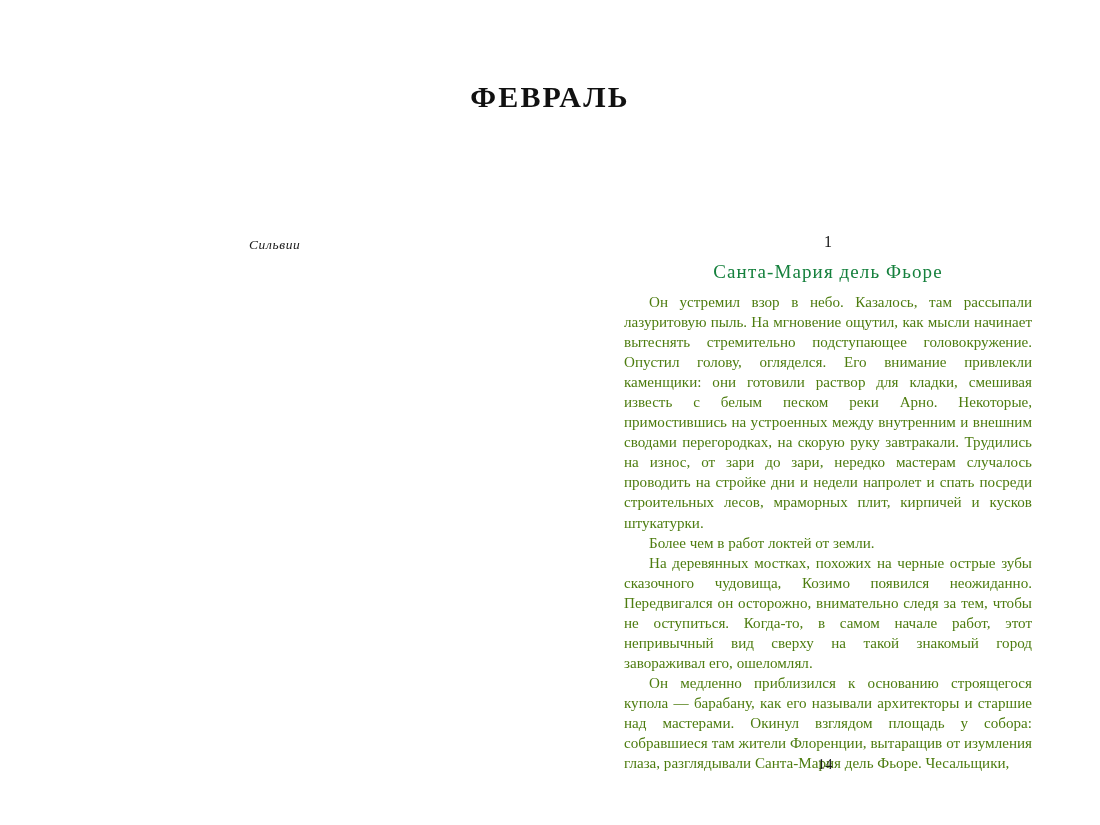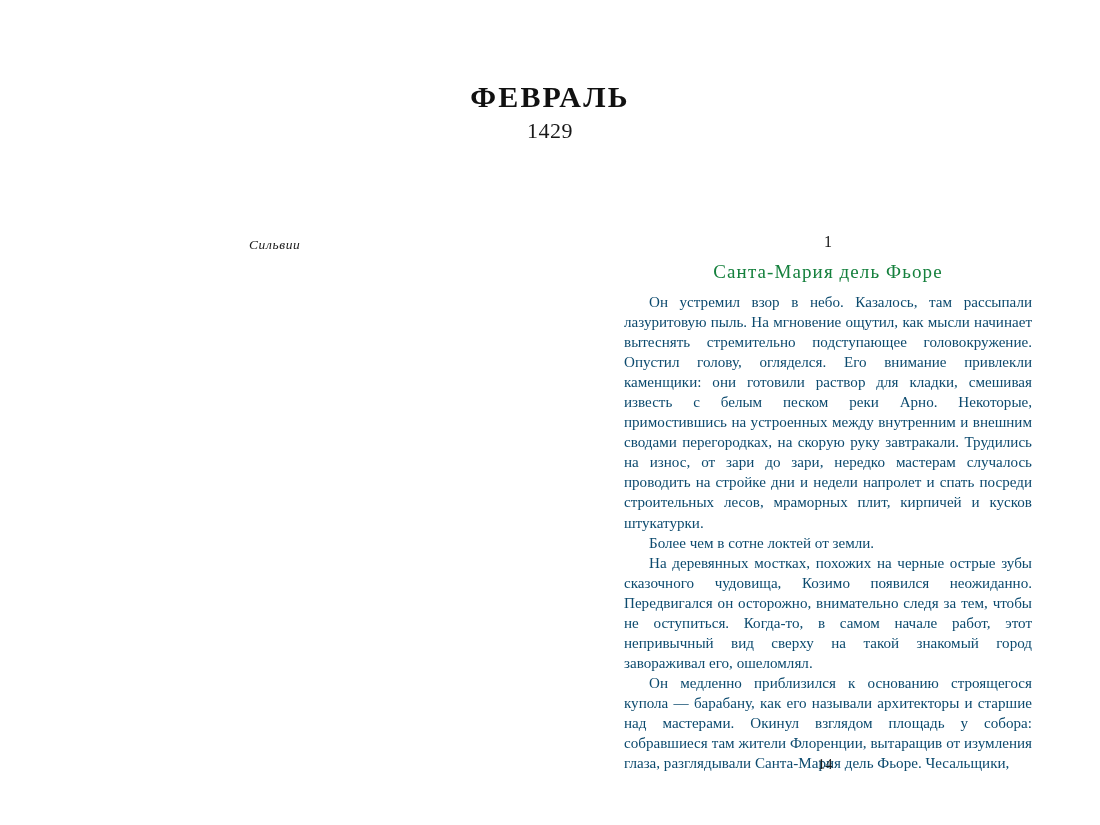--- a/index.html
+++ b/index.html
@@ -96,21 +96,21 @@
   .body-text {
     position: absolute;
     left: 74px;
     width: 408px;
     top: 292px;
     font-size: 15.1px;
     line-height: 20.05px;
     text-align: justify;
     text-justify: inter-word;
     hyphens: manual;
-    color: #0c4a6e;
+    color: #4d7c0f;
   }
   .body-text p {
     margin: 0;
     text-indent: 25px;
   }
 
   
   .folio {
     position: absolute;
     left: 0;
@@ -130,30 +130,29 @@
   <div class="page page-left">
     <div class="dedication">Сильвии</div>
   </div>
 
   <div class="page page-right"></div>
 
 </div>
 
 <div class="part-header">
   <h1 class="part-title">ФЕВРАЛЬ</h1>
-  <div class="part-year">1429</div>
 </div>
 
 <div class="chapter" style="left: 624px;">
   <div class="chapter-number">1</div>
   <div class="chapter-title">Санта-Мария дель Фьоре</div>
 </div>
 
 <div class="body-text" style="left: 624px;">
   <p>Он устремил взор в небо. Казалось, там рассыпали лазуритовую пыль. На мгновение ощутил, как мысли начинает вытеснять стремительно подступающее головокружение. Опустил голову, огляделся. Его внимание привлекли каменщики: они готовили раствор для кладки, смешивая известь с белым песком реки Арно. Некоторые, примостившись на устроенных между внутренним и внешним сводами перегородках, на скорую руку завтракали. Трудились на износ, от зари до зари, нередко мастерам случалось проводить на стройке дни и недели напролет и спать посреди строительных лесов, мраморных плит, кирпичей и кусков штукатурки.</p>
-  <p>Более чем в сотне локтей от земли.</p>
+  <p>Более чем в работ локтей от земли.</p>
   <p>На деревянных мостках, похожих на черные острые зубы сказочного чудовища, Козимо появился неожиданно. Передвигался он осторожно, внимательно следя за тем, чтобы не оступиться. Когда-то, в самом начале работ, этот непривычный вид сверху на такой знакомый город завораживал его, ошеломлял.</p>
   <p>Он медленно приблизился к основанию строящегося купола — барабану, как его называли архитекторы и старшие над мастерами. Окинул взглядом площадь у собора: собравшиеся там жители Флоренции, вытаращив от изумления глаза, разглядывали Санта-Мария дель Фьоре. Чесальщики,</p>
 </div>
 
 <div class="folio" style="left: 550px; right: 0;">
   <span>14</span>
 </div>
 
 </body></html>

